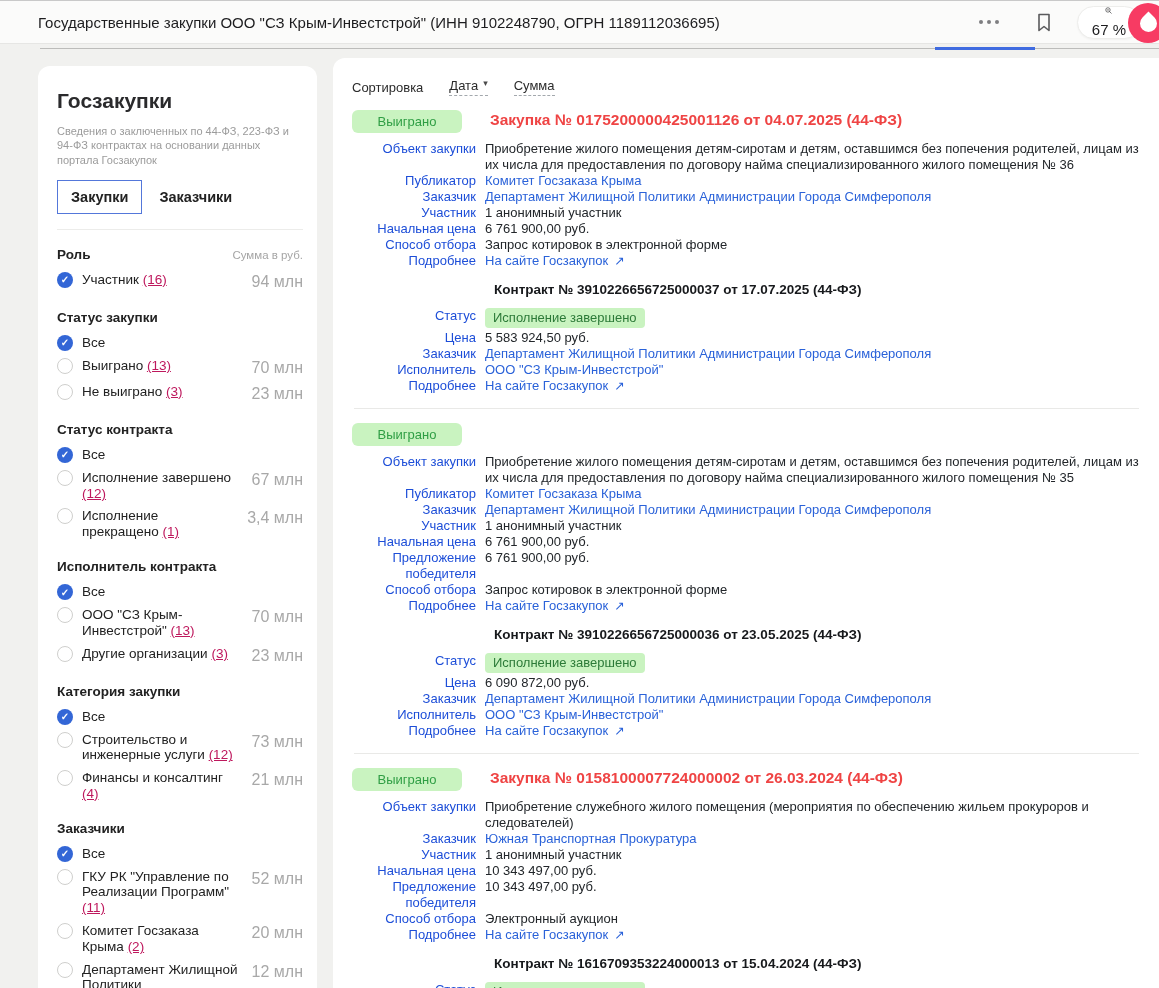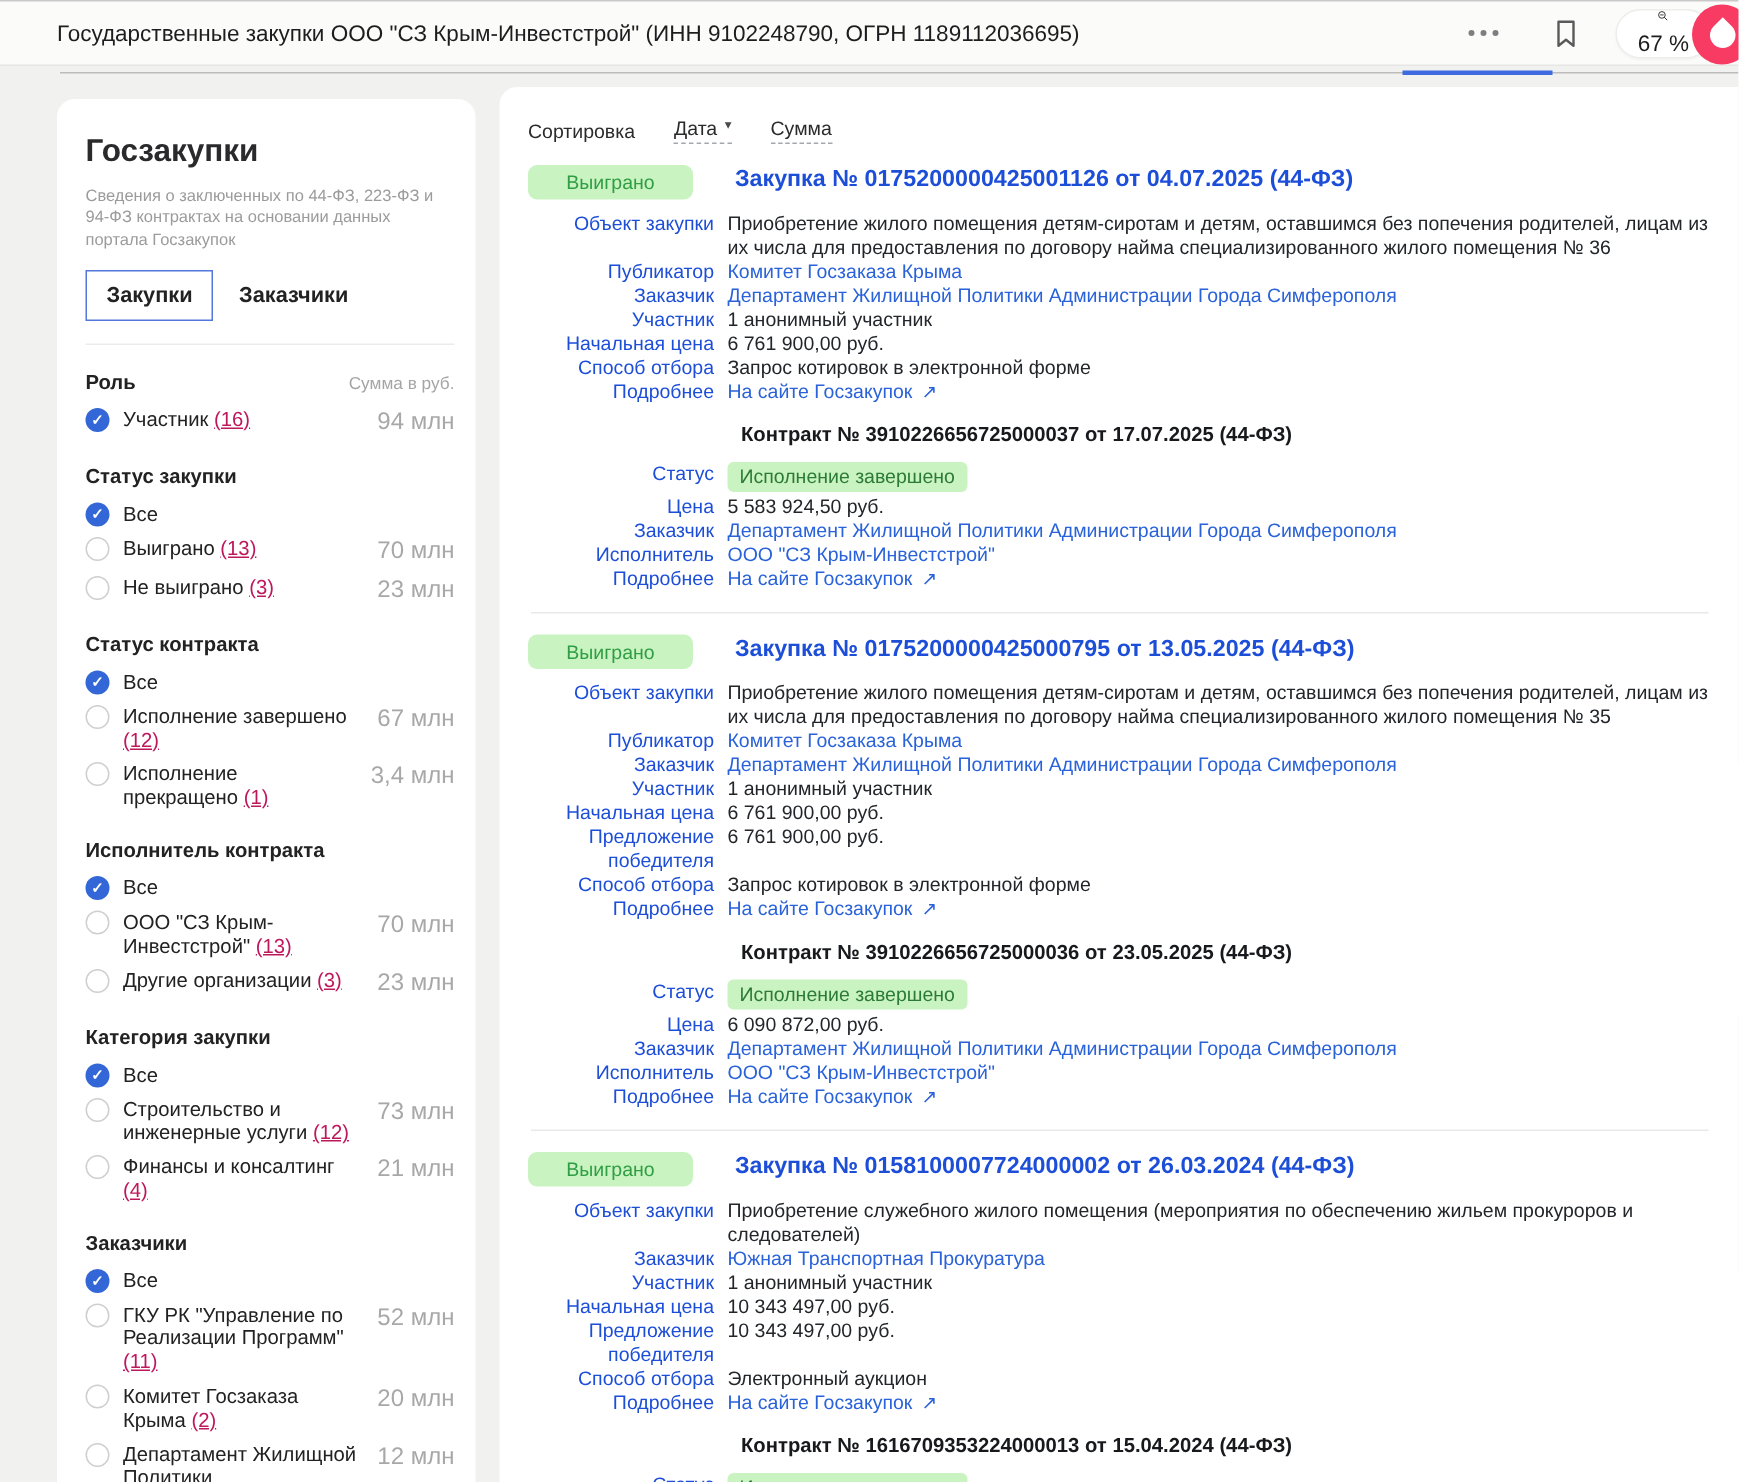--- a/index.html
+++ b/index.html
@@ -68,21 +68,21 @@
     background:#fff; border-radius:12px 0 0 0; padding:20px 16px 0 19px;
     z-index:1; overflow:hidden;
   }
   .sort-row { display:flex; align-items:center; gap:26px; font-size:13px; color:#2b2b2b; margin-bottom:14px; }
   .sort-opt { border-bottom:1px dashed #a3a8ad; padding-bottom:2px; cursor:pointer; display:inline-flex; gap:5px; }
   .sort-caret { font-size:9px; color:#4a4a4a; }
   .purchase-head { display:flex; align-items:flex-start; margin-bottom:8px; }
   .badge-cell { width:128px; flex:none; }
   .badge-win { display:block; width:110px; text-align:center; background:#c9f3c0; color:#2f9e44;
                font-size:13px; line-height:23px; border-radius:6px; }
-  .purchase-title { font-size:15.5px; font-weight:bold; color:#1d4ed8; margin-left:10px; line-height:1.3; }
+  .purchase-title { font-size:15.5px; font-weight:bold; color:#ef4444; margin-left:10px; line-height:1.3; }
   .row { display:flex; font-size:13px; line-height:16px; }
   .row-label { width:133px; flex:none; text-align:right; padding-right:9px; color:#1d4ed8; }
   .row-value { flex:1; max-width:665px; color:#22262a; }
   .link { color:#2a62d9; cursor:pointer; }
   .ext-arrow { color:#2a62d9; margin-left:6px; font-size:12.5px; }
   .badge-status { display:inline-block; background:#c9f3c0; color:#2c7a38; font-size:13px;
                   line-height:16px; padding:2px 8px; border-radius:4px; }
   .row.badge-row { margin-bottom:2px; }
   .contract { margin-top:12px; }
   .contract-title { margin-left:142px; font-size:13.5px; font-weight:bold; color:#17191c; margin-bottom:10px; line-height:17px; }
@@ -313,21 +313,20 @@
             <span class="row-value"><span class="link">На сайте Госзакупок</span><span class="ext-arrow">↗</span></span>
           </div>
         </div>
       </article>
       <hr class="card-divider">
       <article class="purchase">
         <div class="purchase-head">
           <span class="badge-cell">
             <span class="badge-win">Выиграно</span>
           </span>
-          <h2 class="purchase-title">Закупка № 0175200000425000795 от 13.05.2025 (44-ФЗ)</h2>
         </div>
         <div class="row">
           <span class="row-label">Объект закупки</span>
           <span class="row-value">Приобретение жилого помещения детям-сиротам и детям, оставшимся без попечения родителей, лицам из их числа для предоставления по договору найма специализированного жилого помещения № 35</span>
         </div>
         <div class="row">
           <span class="row-label">Публикатор</span>
           <span class="row-value"><span class="link">Комитет Госзаказа Крыма</span></span>
         </div>
         <div class="row">

